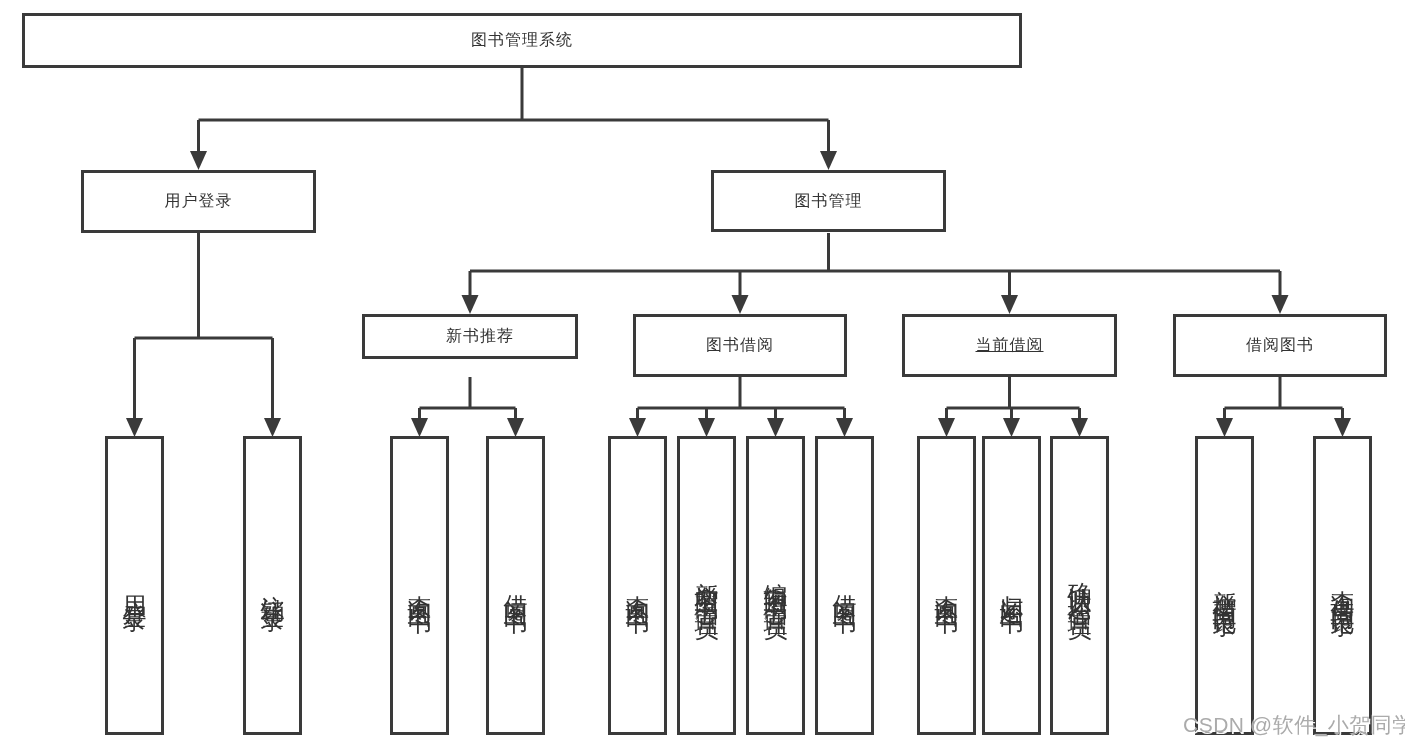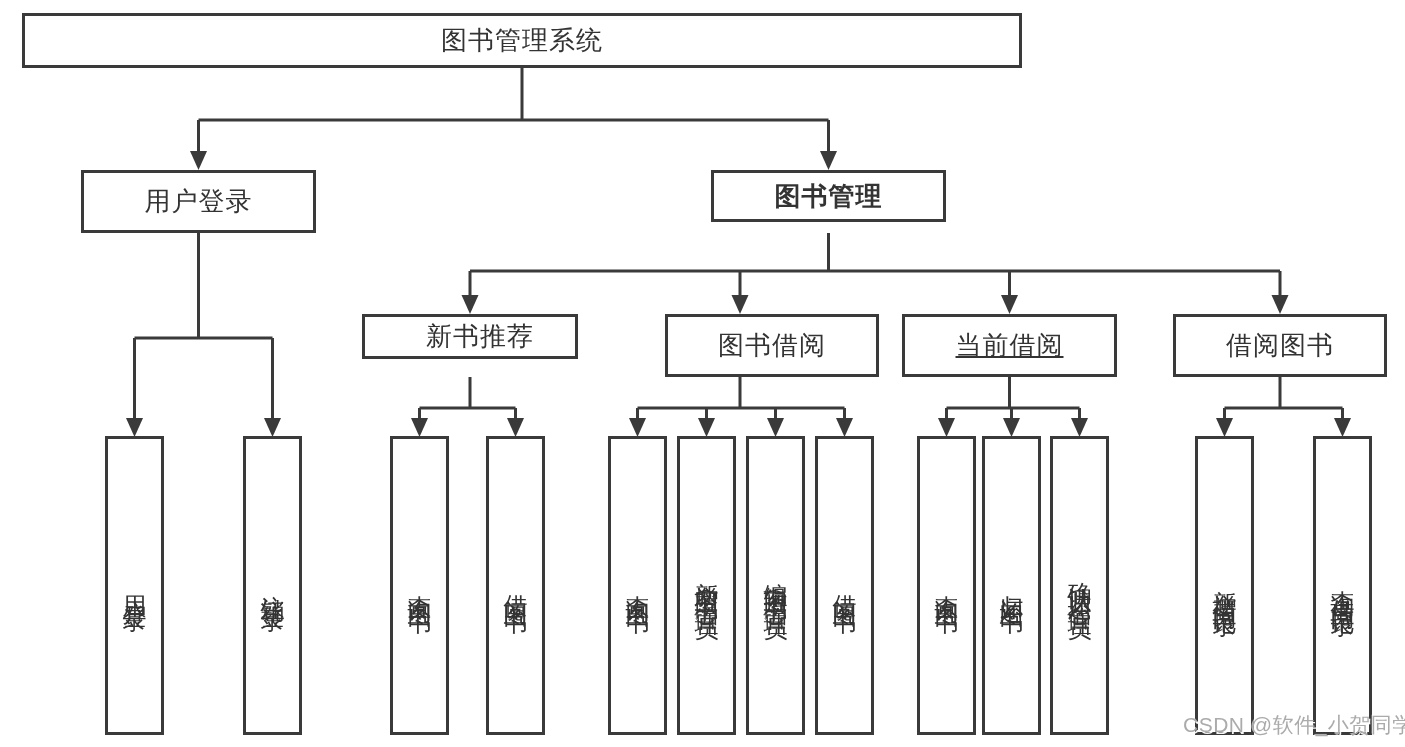--- a/index.html
+++ b/index.html
@@ -19,21 +19,21 @@
     position: absolute;
     box-sizing: border-box;
     background: #ffffff;
     border: 3px solid #3a3a3a;
     color: #333333;
     display: flex;
     align-items: center;
     justify-content: center;
   }
   .h-node {
-    font-size: 26px;
+    font-size: 16px;
     letter-spacing: 1px;
     white-space: nowrap;
   }
   .v-node .v-text {
     writing-mode: vertical-rl;
     text-orientation: mixed;
     font-size: 24px;
     letter-spacing: 5px;
     line-height: 1;
     color: #333333;
@@ -109,24 +109,24 @@
     <g>
       <path d="M1280 377 V408 M1224.5 408 H1342.5 M1224.5 408 V419 M1342.5 408 V419"></path>
       <polygon points="1216,418 1233,418 1224.5,437"></polygon>
       <polygon points="1334,418 1351,418 1342.5,437"></polygon>
     </g>
   </svg>
 
   <div class="node h-node" style="left:22px; top:13px; width:1000px; height:55px;">图书管理系统</div>
 
   <div class="node h-node" style="left:81px; top:170px; width:235px; height:63px;">用户登录</div>
-  <div class="node h-node" style="left:711px; top:170px; width:235px; height:52px;font-weight:bold;">图书管理</div>
+  <div class="node h-node" style="left:711px; top:170px; width:235px; height:62px;">图书管理</div>
 
   <div class="node h-node" style="left:362px; top:314px; width:216px; height:45px;padding-left:20px;">新书推荐</div>
-  <div class="node h-node" style="left:665px; top:314px; width:214px; height:63px;">图书借阅</div>
+  <div class="node h-node" style="left:633px; top:314px; width:214px; height:63px;">图书借阅</div>
   <div class="node h-node" style="left:902px; top:314px; width:215px; height:63px;text-decoration:underline;">当前借阅</div>
   <div class="node h-node" style="left:1173px; top:314px; width:214px; height:63px;">借阅图书</div>
 
   <div class="node v-node" style="left:105px; top:436px; width:59px; height:299px;">
     <span class="v-text">用户登录</span>
   </div>
   <div class="node v-node" style="left:243px; top:436px; width:59px; height:299px;">
     <span class="v-text">注销登录</span>
   </div>
 

